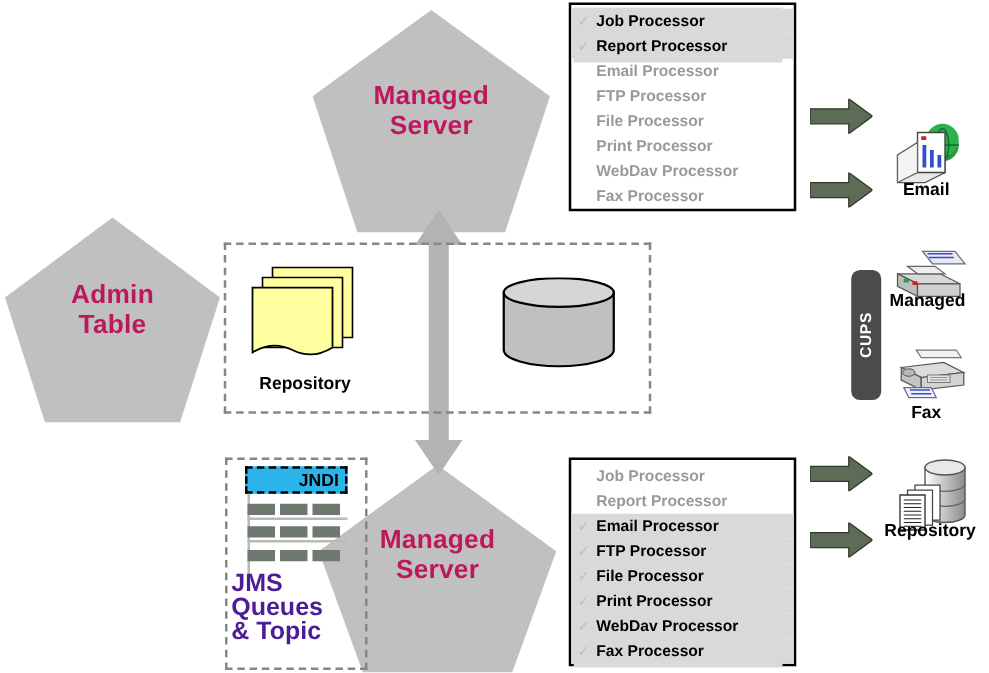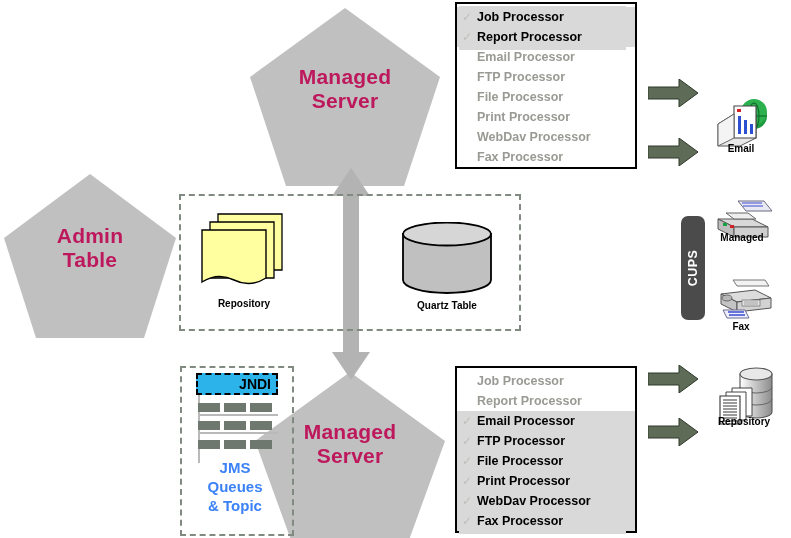--- a/index.html
+++ b/index.html
@@ -47,34 +47,34 @@
     transform:translate(-50%,-50%) rotate(-90deg);
     color:#fff;font-size:12.5px;font-weight:bold;letter-spacing:.5px;
     white-space:nowrap;
   }
 
   
   .cap{
     position:absolute;text-align:center;font-weight:bold;color:#000;
     font-size:13px;white-space:nowrap;
   }
-  .cap-lg{font-size:10px;}
+  .cap-lg{font-size:14px;}
 
   
   .jndi{
     position:absolute;background:#2cb4ea;border:2px dashed #000;
     box-sizing:border-box;text-align:right;
     font-size:14px;font-weight:bold;color:#000;
     padding-right:5px;line-height:18px;
   }
   .qbar{position:absolute;background:#6f786f;}
   .qline{position:absolute;background:#b9b9b9;}
   .jms-cap{
-    position:absolute;text-align:center;font-weight:bold;color:#3b82f6;
-    font-size:15px;line-height:19px;white-space:pre-line;
+    position:absolute;text-align:left;font-weight:bold;color:#4c1d95;
+    font-size:20px;line-height:19px;white-space:pre-line;
   }
 </style>
 </head>
 <body>
 
 <div id="canvas">
 
   <div class="pent" style="left:250px;top:8px;width:190px;height:178px;">
     <svg width="190" height="178" viewBox="0 0 190 178" aria-hidden="true">
       <polygon points="95,0 190,69 154,178 36,178 0,69" fill="#c0c0c0"></polygon>
@@ -115,21 +115,20 @@
     </svg>
   </div>
   <div class="cap cap-lg" style="left:186px;top:298px;width:116px;">Repository</div>
 
   <div class="abs" style="left:399px;top:222px;width:96px;height:72px;">
     <svg width="96" height="72" viewBox="0 0 96 72" aria-hidden="true">
       <path d="M4,12 V58 a44,13 0 0 0 88,0 V12 Z" fill="#c0c0c0" stroke="#000" stroke-width="1.8"></path>
       <ellipse cx="48" cy="12" rx="44" ry="11.5" fill="#d6d6d6" stroke="#000" stroke-width="1.8"></ellipse>
     </svg>
   </div>
-  <div class="cap cap-lg" style="left:385px;top:300px;width:124px;">Quartz Table</div>
 
   <div class="dashbox" style="left:180px;top:366px;width:110px;height:166px;"></div>
 
   <div class="jndi" style="left:196px;top:373px;width:82px;height:22px;">JNDI</div>
 
   <div class="qline" style="left:198px;top:395px;width:2px;height:68px;"></div>
 
   <div class="qbar" style="left:198px;top:403px;width:22px;height:9px;"></div>
   <div class="qbar" style="left:224px;top:403px;width:22px;height:9px;"></div>
   <div class="qbar" style="left:250px;top:403px;width:22px;height:9px;"></div>

